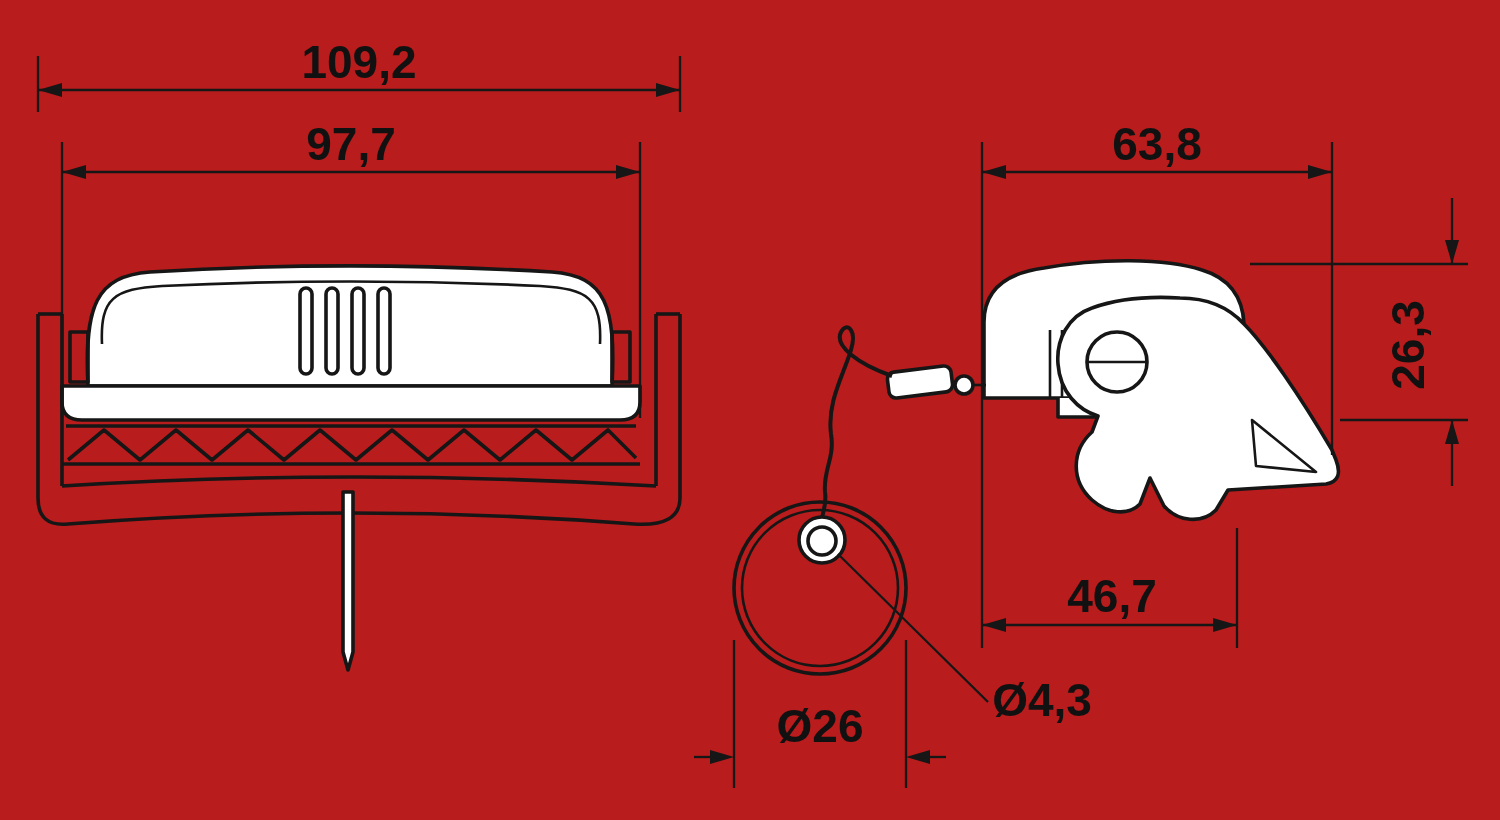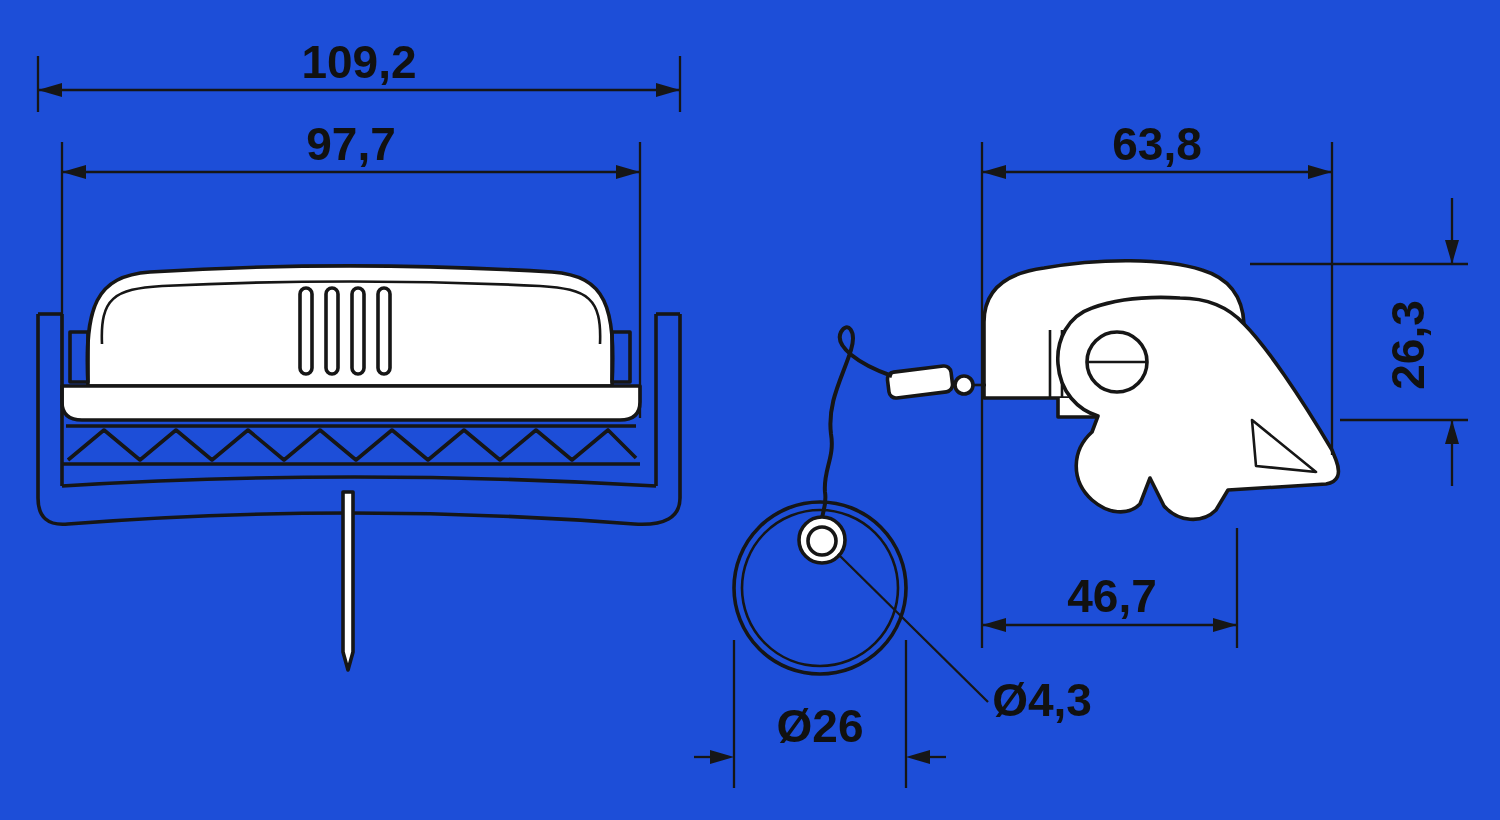--- a/index.html
+++ b/index.html
@@ -1,20 +1,20 @@
 <!DOCTYPE html>
 <html><head>
 <meta charset="utf-8">
 <style>
   html, body { margin: 0; padding: 0; background: #ffffff; }
   .canvas {
     position: relative;
     width: 1500px;
     height: 820px;
-    background: #1d4ed8;
+    background: #b91c1c;
     overflow: hidden;
     font-family: "Liberation Sans", sans-serif;
   }
   svg { display: block; }
   .part  { fill: none; stroke: #161616; stroke-width: 3.6; stroke-linejoin: round; }
   .partf { fill: #ffffff; stroke: #161616; stroke-width: 3.6; stroke-linejoin: round; }
   .thin  { fill: none; stroke: #161616; stroke-width: 2.6; stroke-linejoin: round; }
   .dim   { fill: none; stroke: #161616; stroke-width: 2.3; }
   .arrow { fill: #161616; stroke: none; }
   .dimtext {

